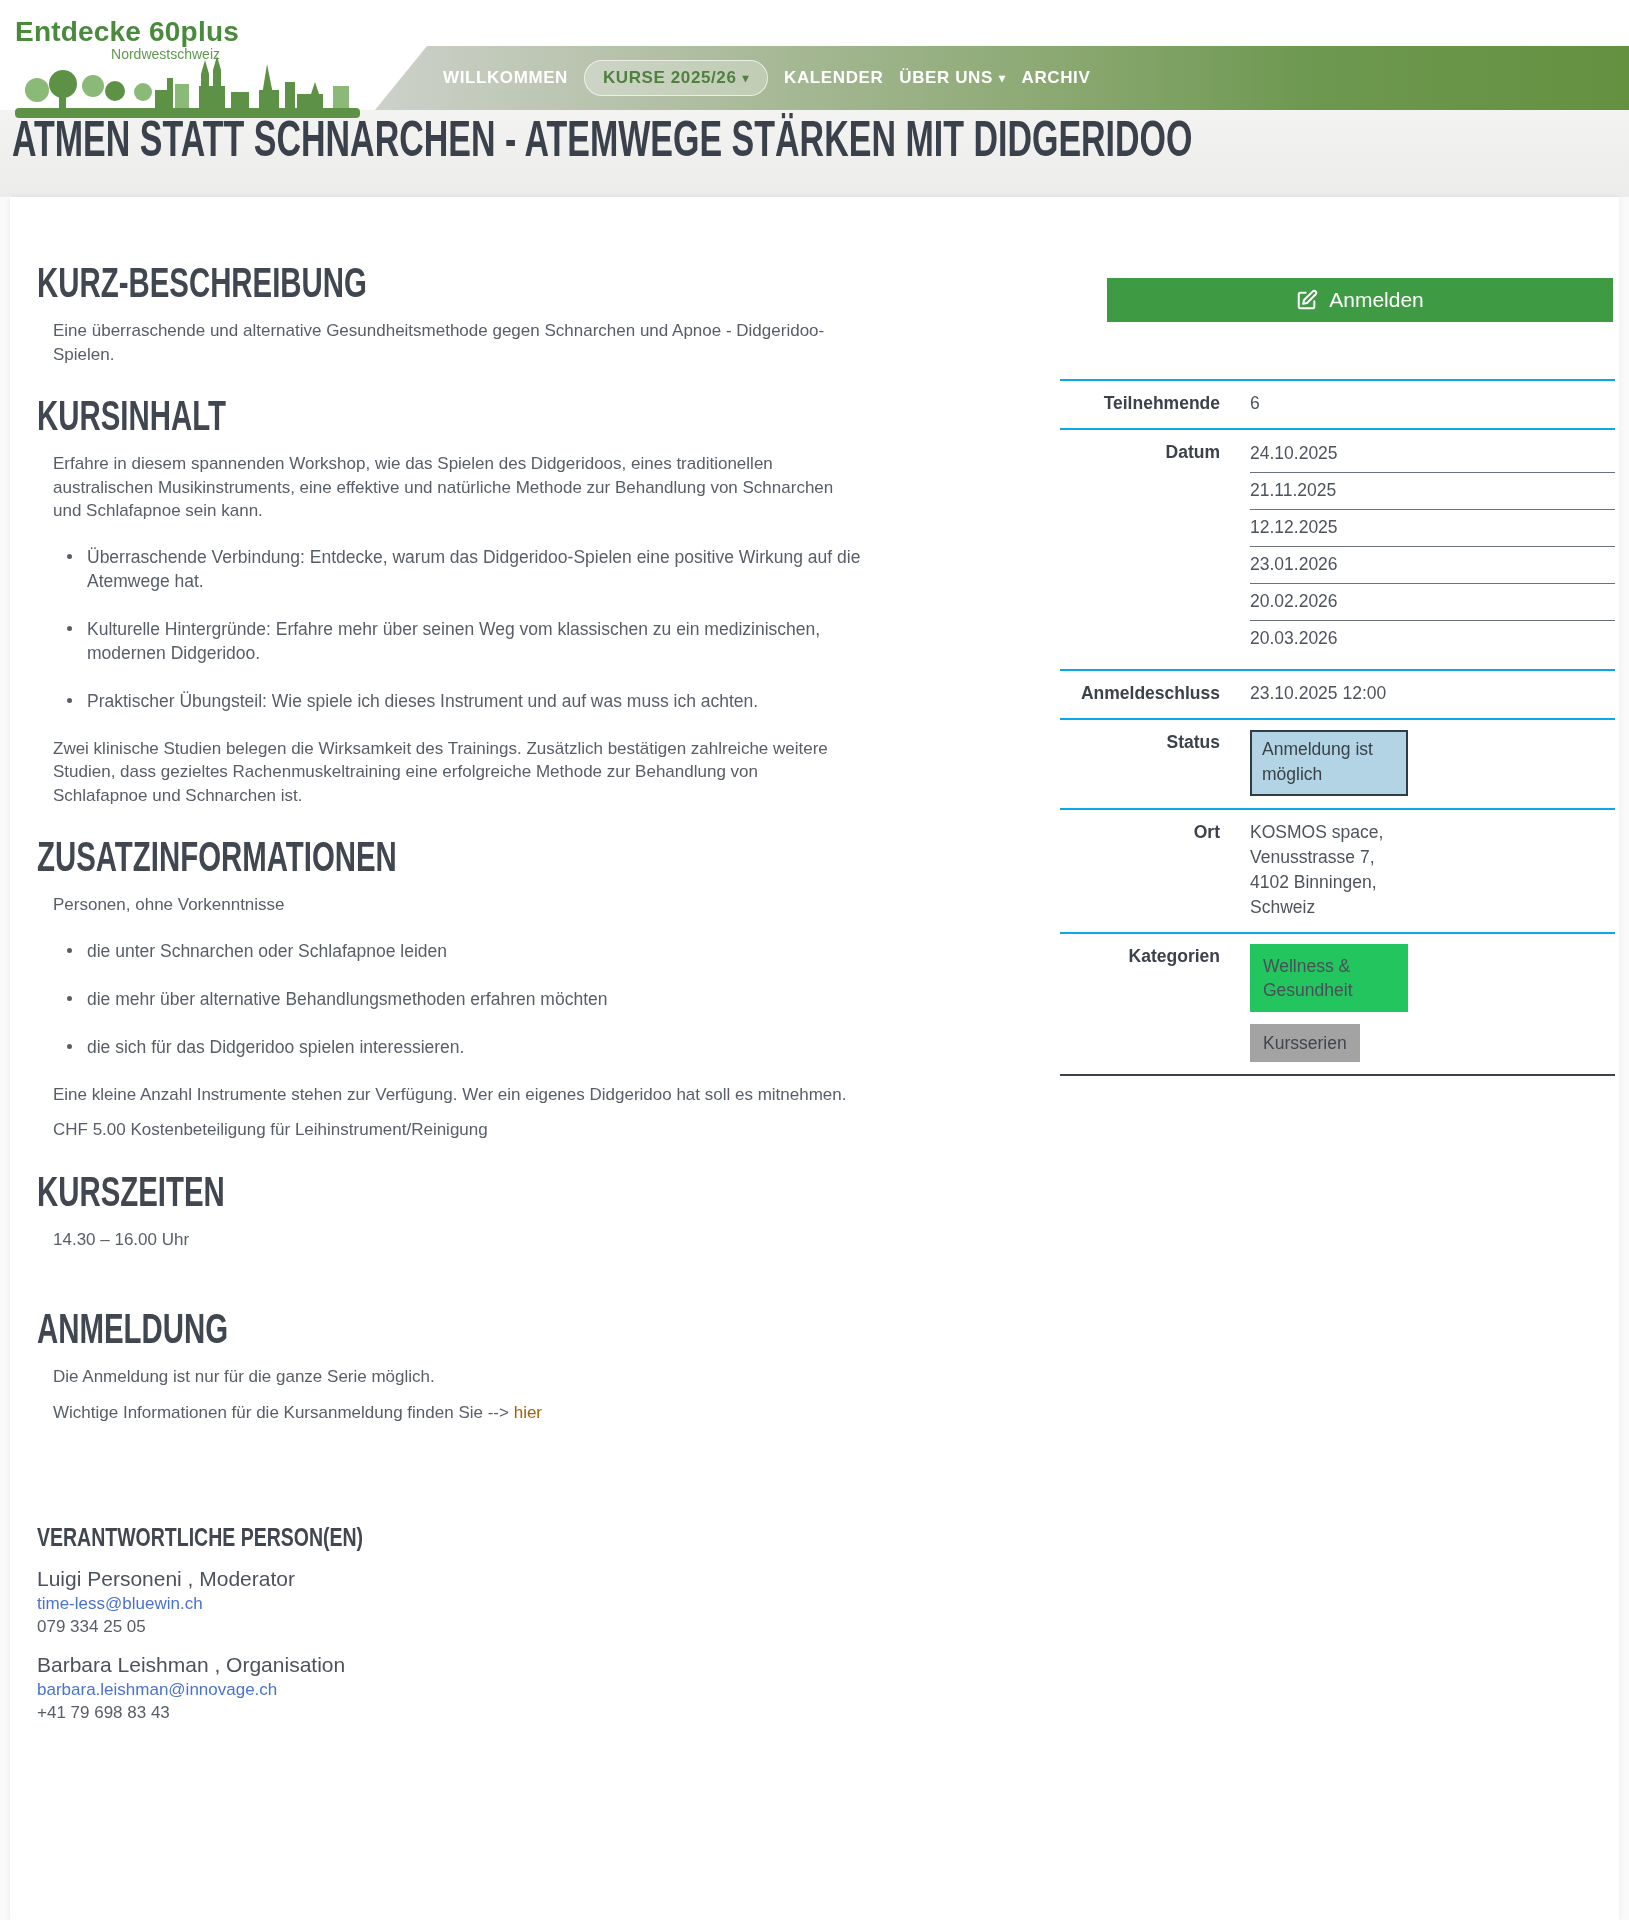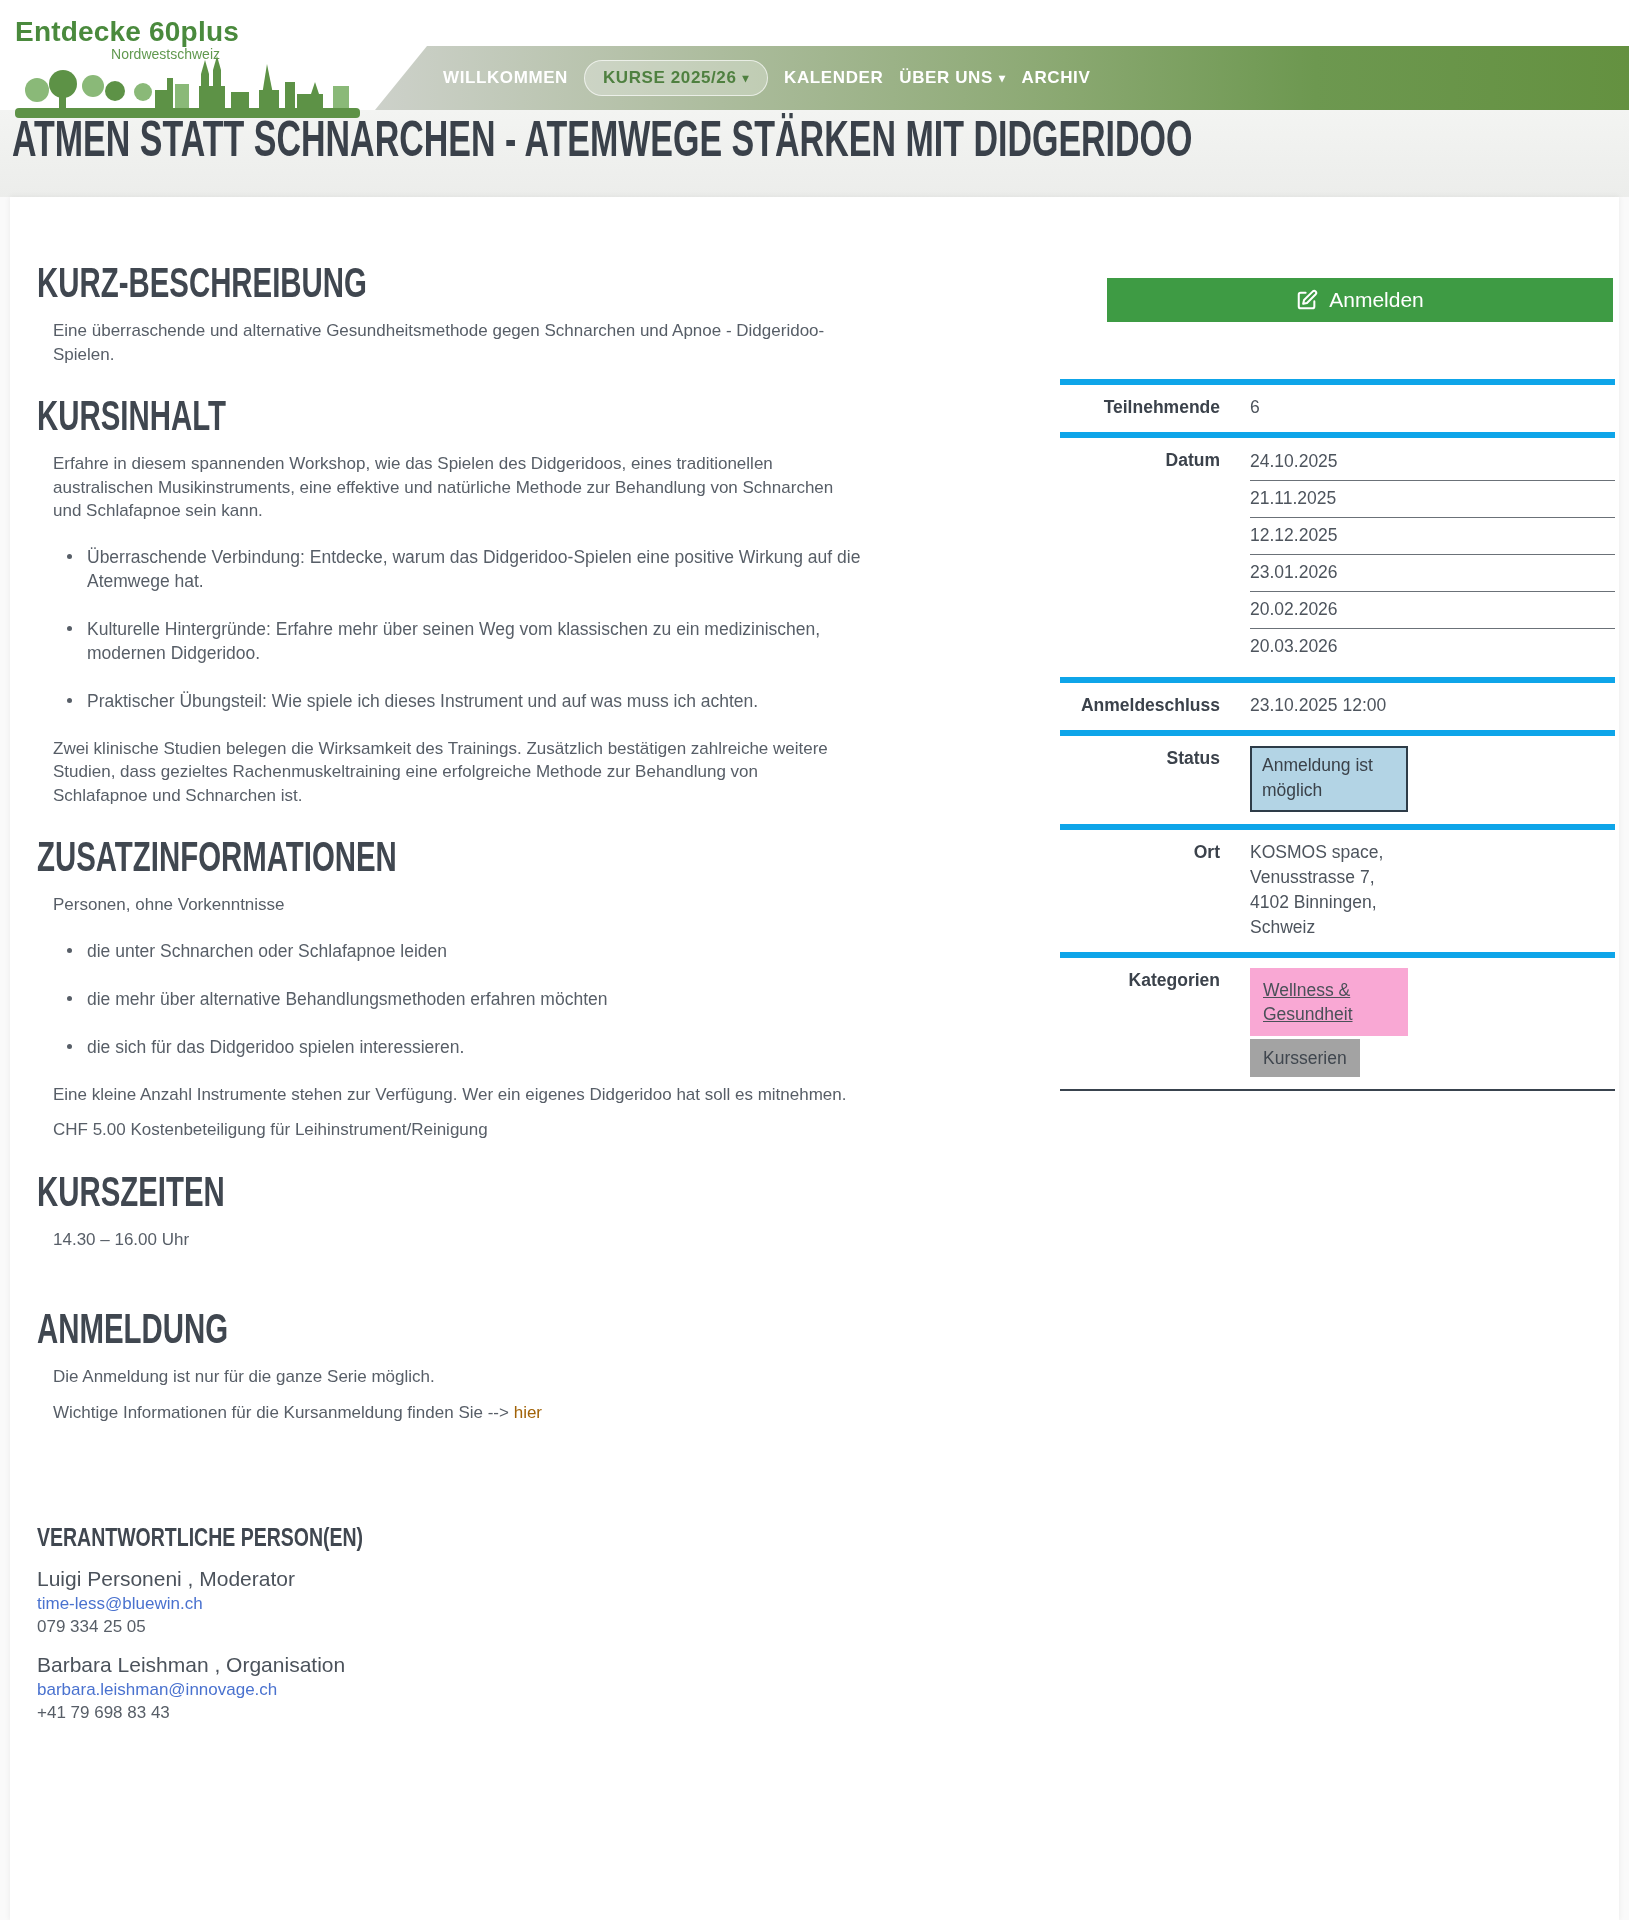--- a/index.html
+++ b/index.html
@@ -79,32 +79,32 @@
   .sidebar { position:absolute; left:1050px; top:81px; width:555px; }
   .btn-anmelden {
     margin-left:47px; width:506px; height:44px; background:#3e9b44; border:none;
     color:#ffffff; font-size:21px; font-family:"Liberation Sans",sans-serif;
     display:flex; align-items:center; justify-content:center; gap:11px; cursor:pointer;
   }
   .btn-anmelden svg { display:block; }
   .info-table { margin-top:57px; border-bottom:2px solid #39434e; }
   .irow {
     display:grid; grid-template-columns:160px 1fr; column-gap:30px;
-    border-top:6px solid #0ea5e9; padding:10px 0 12px 0;
+    border-top:2px solid #0ea5e9; padding:10px 0 12px 0;
   }
   .irow .label { text-align:right; font-weight:700; font-size:17.5px; color:#3b424b; padding-top:2px; }
   .irow .value { font-size:17.5px; color:#4d545d; line-height:25px; }
   .date { padding:1px 0 6px 0; }
   .date + .date { border-top:1px solid #6b7178; padding-top:5px; }
   .status-badge {
     display:inline-block; background:#b3d4e5; border:2px solid #2e3c48;
     padding:5px 10px 7px 10px; width:158px; color:#3a4149; line-height:25px;
   }
   .tag { display:block; line-height:24px; }
-  .tag-yellow { background:#f9a8d4; width:158px; padding:10px 13px; margin-bottom:3px; color:#4a5058;text-decoration:underline; }
+  .tag-yellow { background:#22c55e; width:158px; padding:10px 13px; margin-bottom:12px; color:#4a5058; }
   .tag-blue { background:#a3a3a3; width:fit-content; padding:7px 13px; color:#3f464e; }
 </style>
 </head>
 <body>
 
 <div class="header">
   <nav class="mainnav">
     <a class="navlink">
         <span>WILLKOMMEN</span>
       </a>

